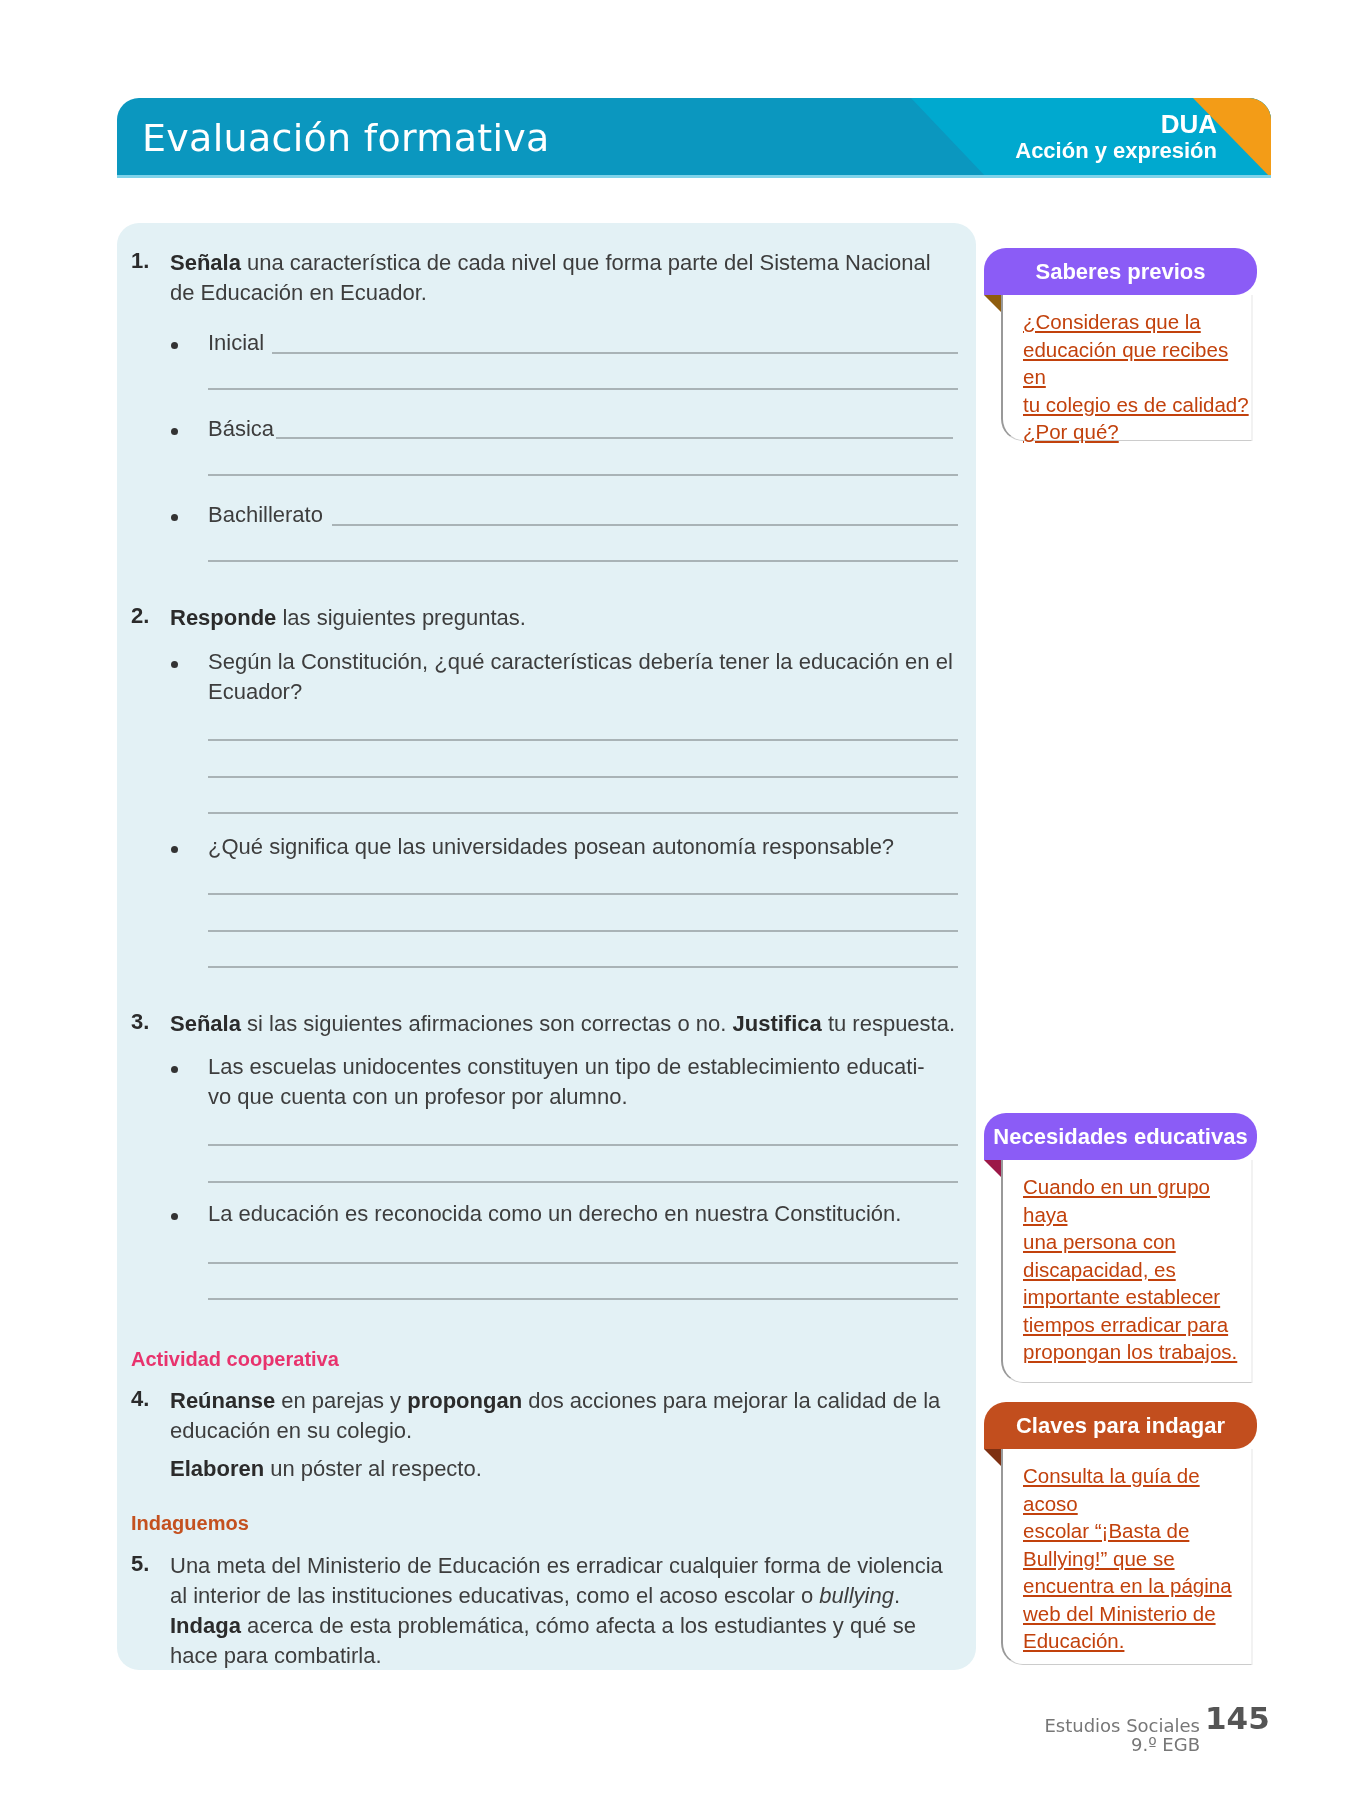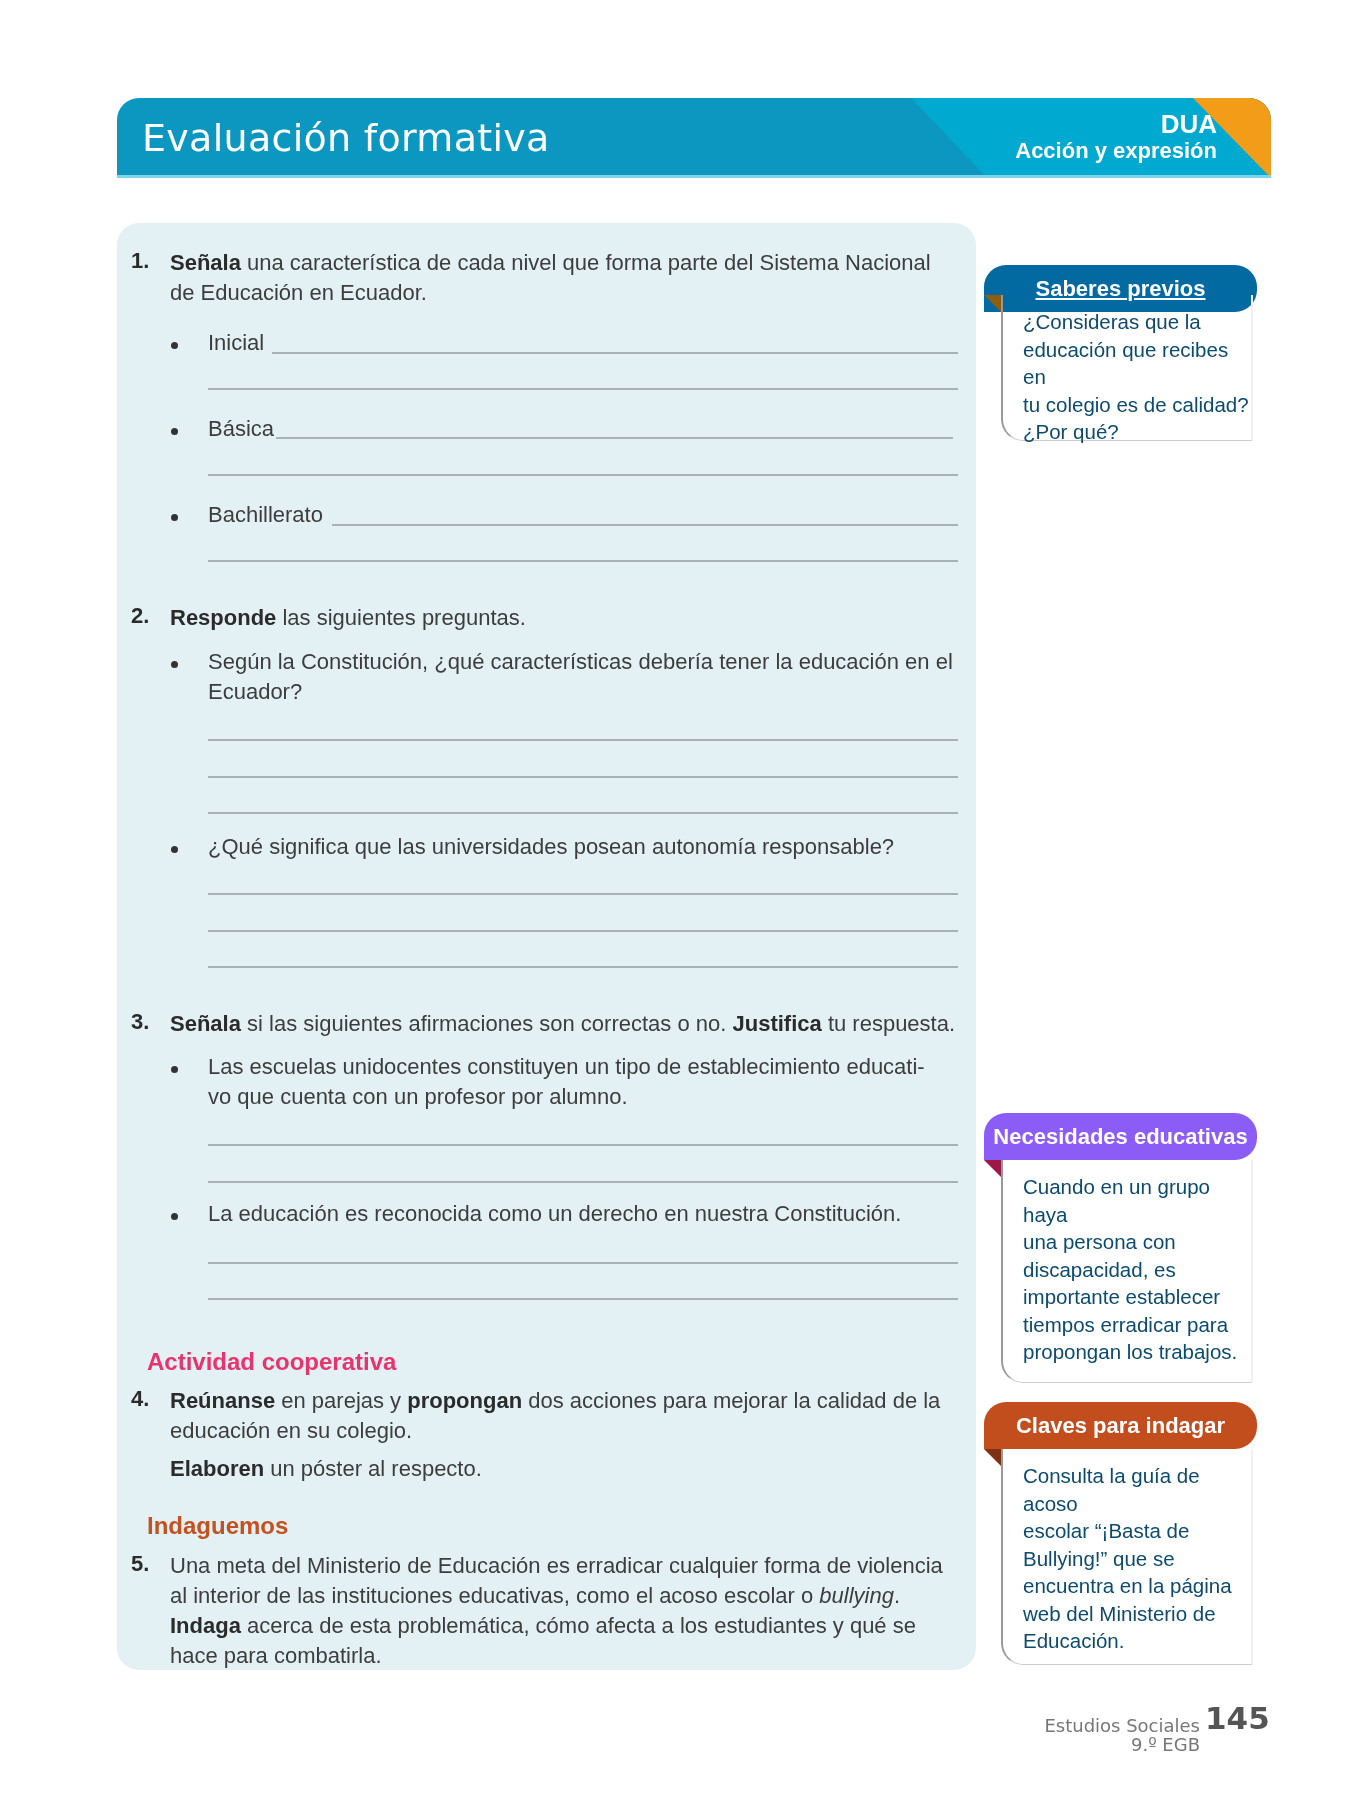--- a/index.html
+++ b/index.html
@@ -21,29 +21,29 @@
   .header .dua .t2 { font-size:22px; font-weight:bold; line-height:26px; }
   .header .underline { position:absolute; left:0; right:0; bottom:0; height:3px; background:#7fd3ea; }
 
   
   .panel { left:117px; top:223px; width:859px; height:1447px; background:#e3f1f5; border-radius:22px; }
   .t { position:absolute; font-size:22px; line-height:30px; color:#3d3d3d; white-space:nowrap; }
   .num { position:absolute; font-size:22px; font-weight:bold; color:#2b2b2b; }
   .b { font-weight:bold; color:#2b2b2b; }
   .bullet { position:absolute; width:7px; height:7px; border-radius:50%; background:#333; }
   .line { position:absolute; height:2px; background:#a9b3b6; }
-  .sect { position:absolute; font-size:24px; font-weight:bold;margin-left:16px; }
+  .sect { position:absolute; font-size:20px; font-weight:bold; }
 
   
   .tab { position:absolute; left:984px; width:273px; height:47px; border-radius:22px 22px 22px 0; color:#fff;
          font-size:22px; font-weight:bold; display:flex; align-items:center; justify-content:center; }
   .fold { position:absolute; width:18px; height:18px; clip-path:polygon(0 0, 100% 0, 100% 100%); }
   .box { position:absolute; left:1001px; width:248px; border-left:2px solid #999; border-bottom:1px solid #ccc;
          border-radius:0 0 0 22px; border-right:2px solid #f2f2f2; }
-  .box .txt { padding:13px 0 0 20px; font-size:20.5px; line-height:27.5px; color:#0c4a6e; }
+  .box .txt { padding:13px 0 0 20px; font-size:20.5px; line-height:27.5px; color:#c2410c;text-decoration:underline; }
 
   .footer-subj { position:absolute; right:150px; top:1716px; font-size:18px; line-height:19px; color:#777; text-align:right; font-family:"DejaVu Sans", sans-serif; }
   .footer-page { position:absolute; left:1205px; top:1700px; font-size:31px; font-weight:bold; color:#555; font-family:"DejaVu Sans", sans-serif; }
 </style>
 </head>
 <body>
 
 <div class="abs header">
   <div class="light"></div>
   <div class="orange"></div>
@@ -123,21 +123,21 @@
 <div>
   <div class="sect" style="left:131px; top:1512px; color:#c4511f;">Indaguemos</div>
   <span class="num" style="left:131px; top:1551px;">5.</span>
   <div class="t" style="left:170px; top:1551px;">Una meta del Ministerio de Educación es erradicar cualquier forma de violencia</div>
   <div class="t" style="left:170px; top:1581px;"><span>al interior de las instituciones educativas, como el acoso escolar o </span><i>bullying</i><span>.</span></div>
   <div class="t" style="left:170px; top:1611px;"><span class="b">Indaga</span><span> acerca de esta problemática, cómo afecta a los estudiantes y qué se</span></div>
   <div class="t" style="left:170px; top:1641px;">hace para combatirla.</div>
 </div>
 
 <div>
-  <div class="tab" style="top:265px; background:#0369a1;text-decoration:underline;">Saberes previos</div>
+  <div class="tab" style="top:248px; background:#8b5cf6;">Saberes previos</div>
   <div class="fold" style="left:984px; top:295px; background:#8f5d0e;"></div>
   <div class="box" style="top:295px; height:145px;">
     <div class="txt">
       <div>¿Consideras que la</div>
       <div>educación que recibes en</div>
       <div>tu colegio es de calidad?</div>
       <div>¿Por qué?</div>
     </div>
   </div>
 </div>

